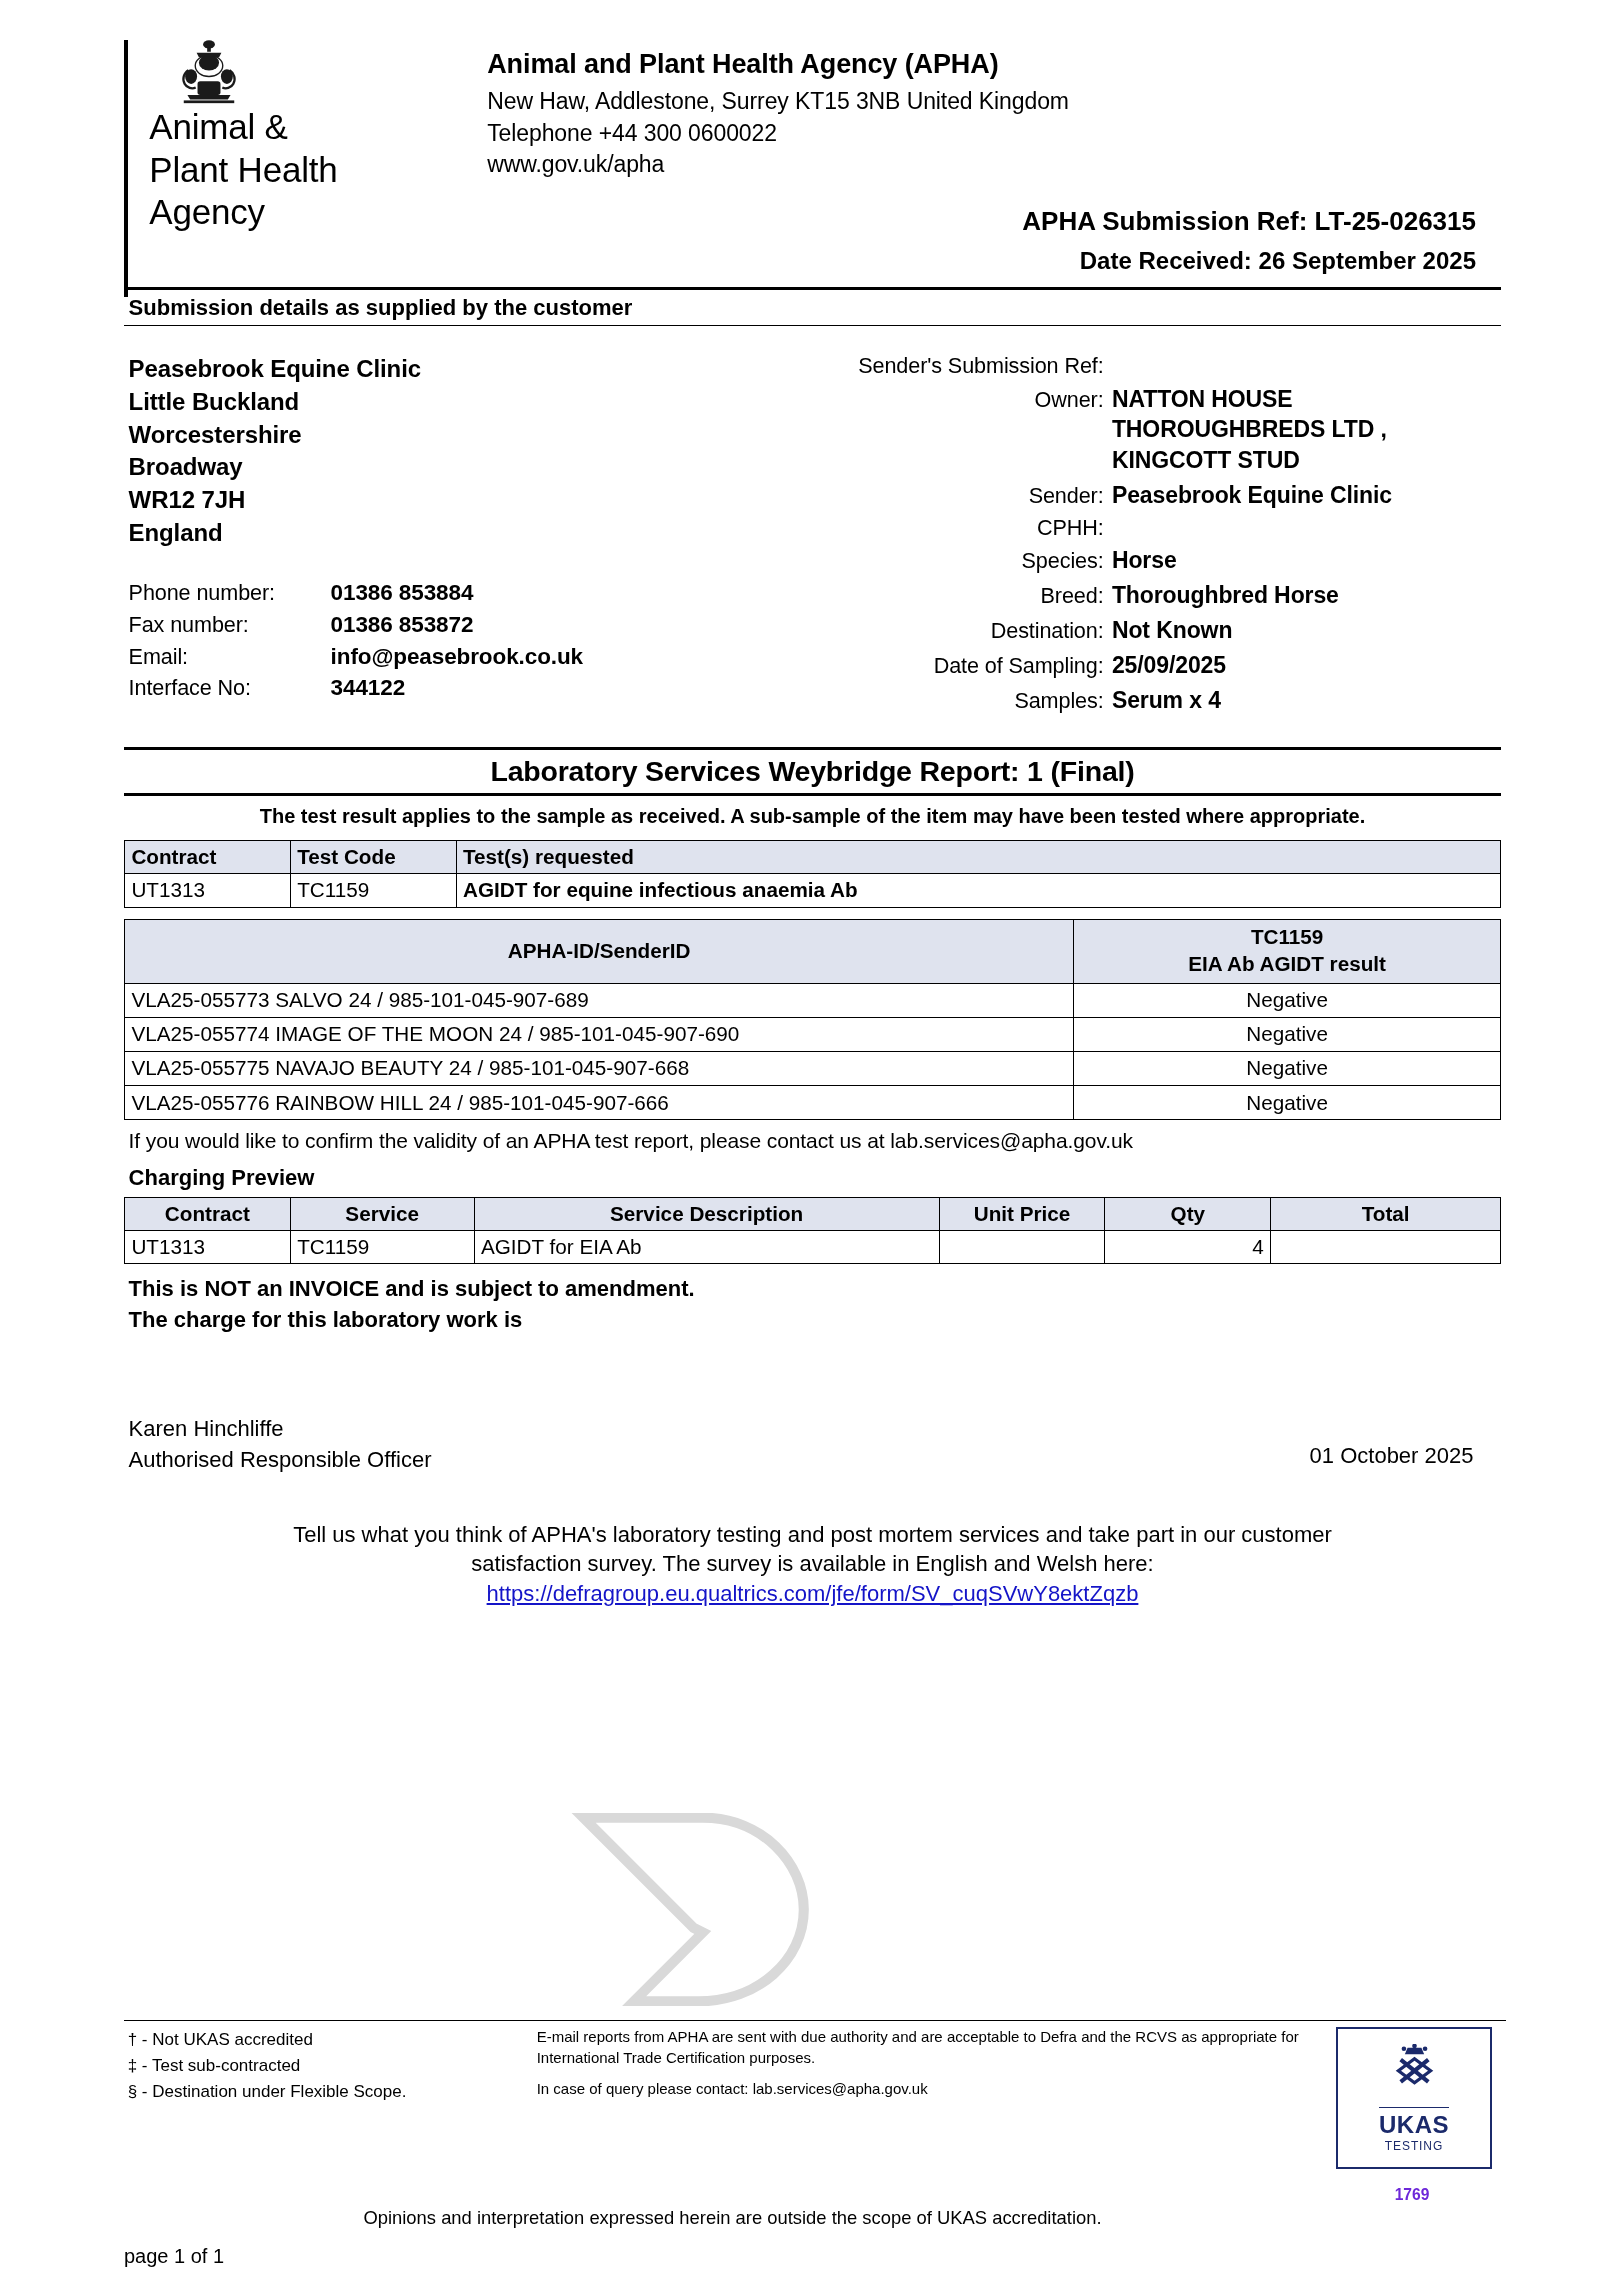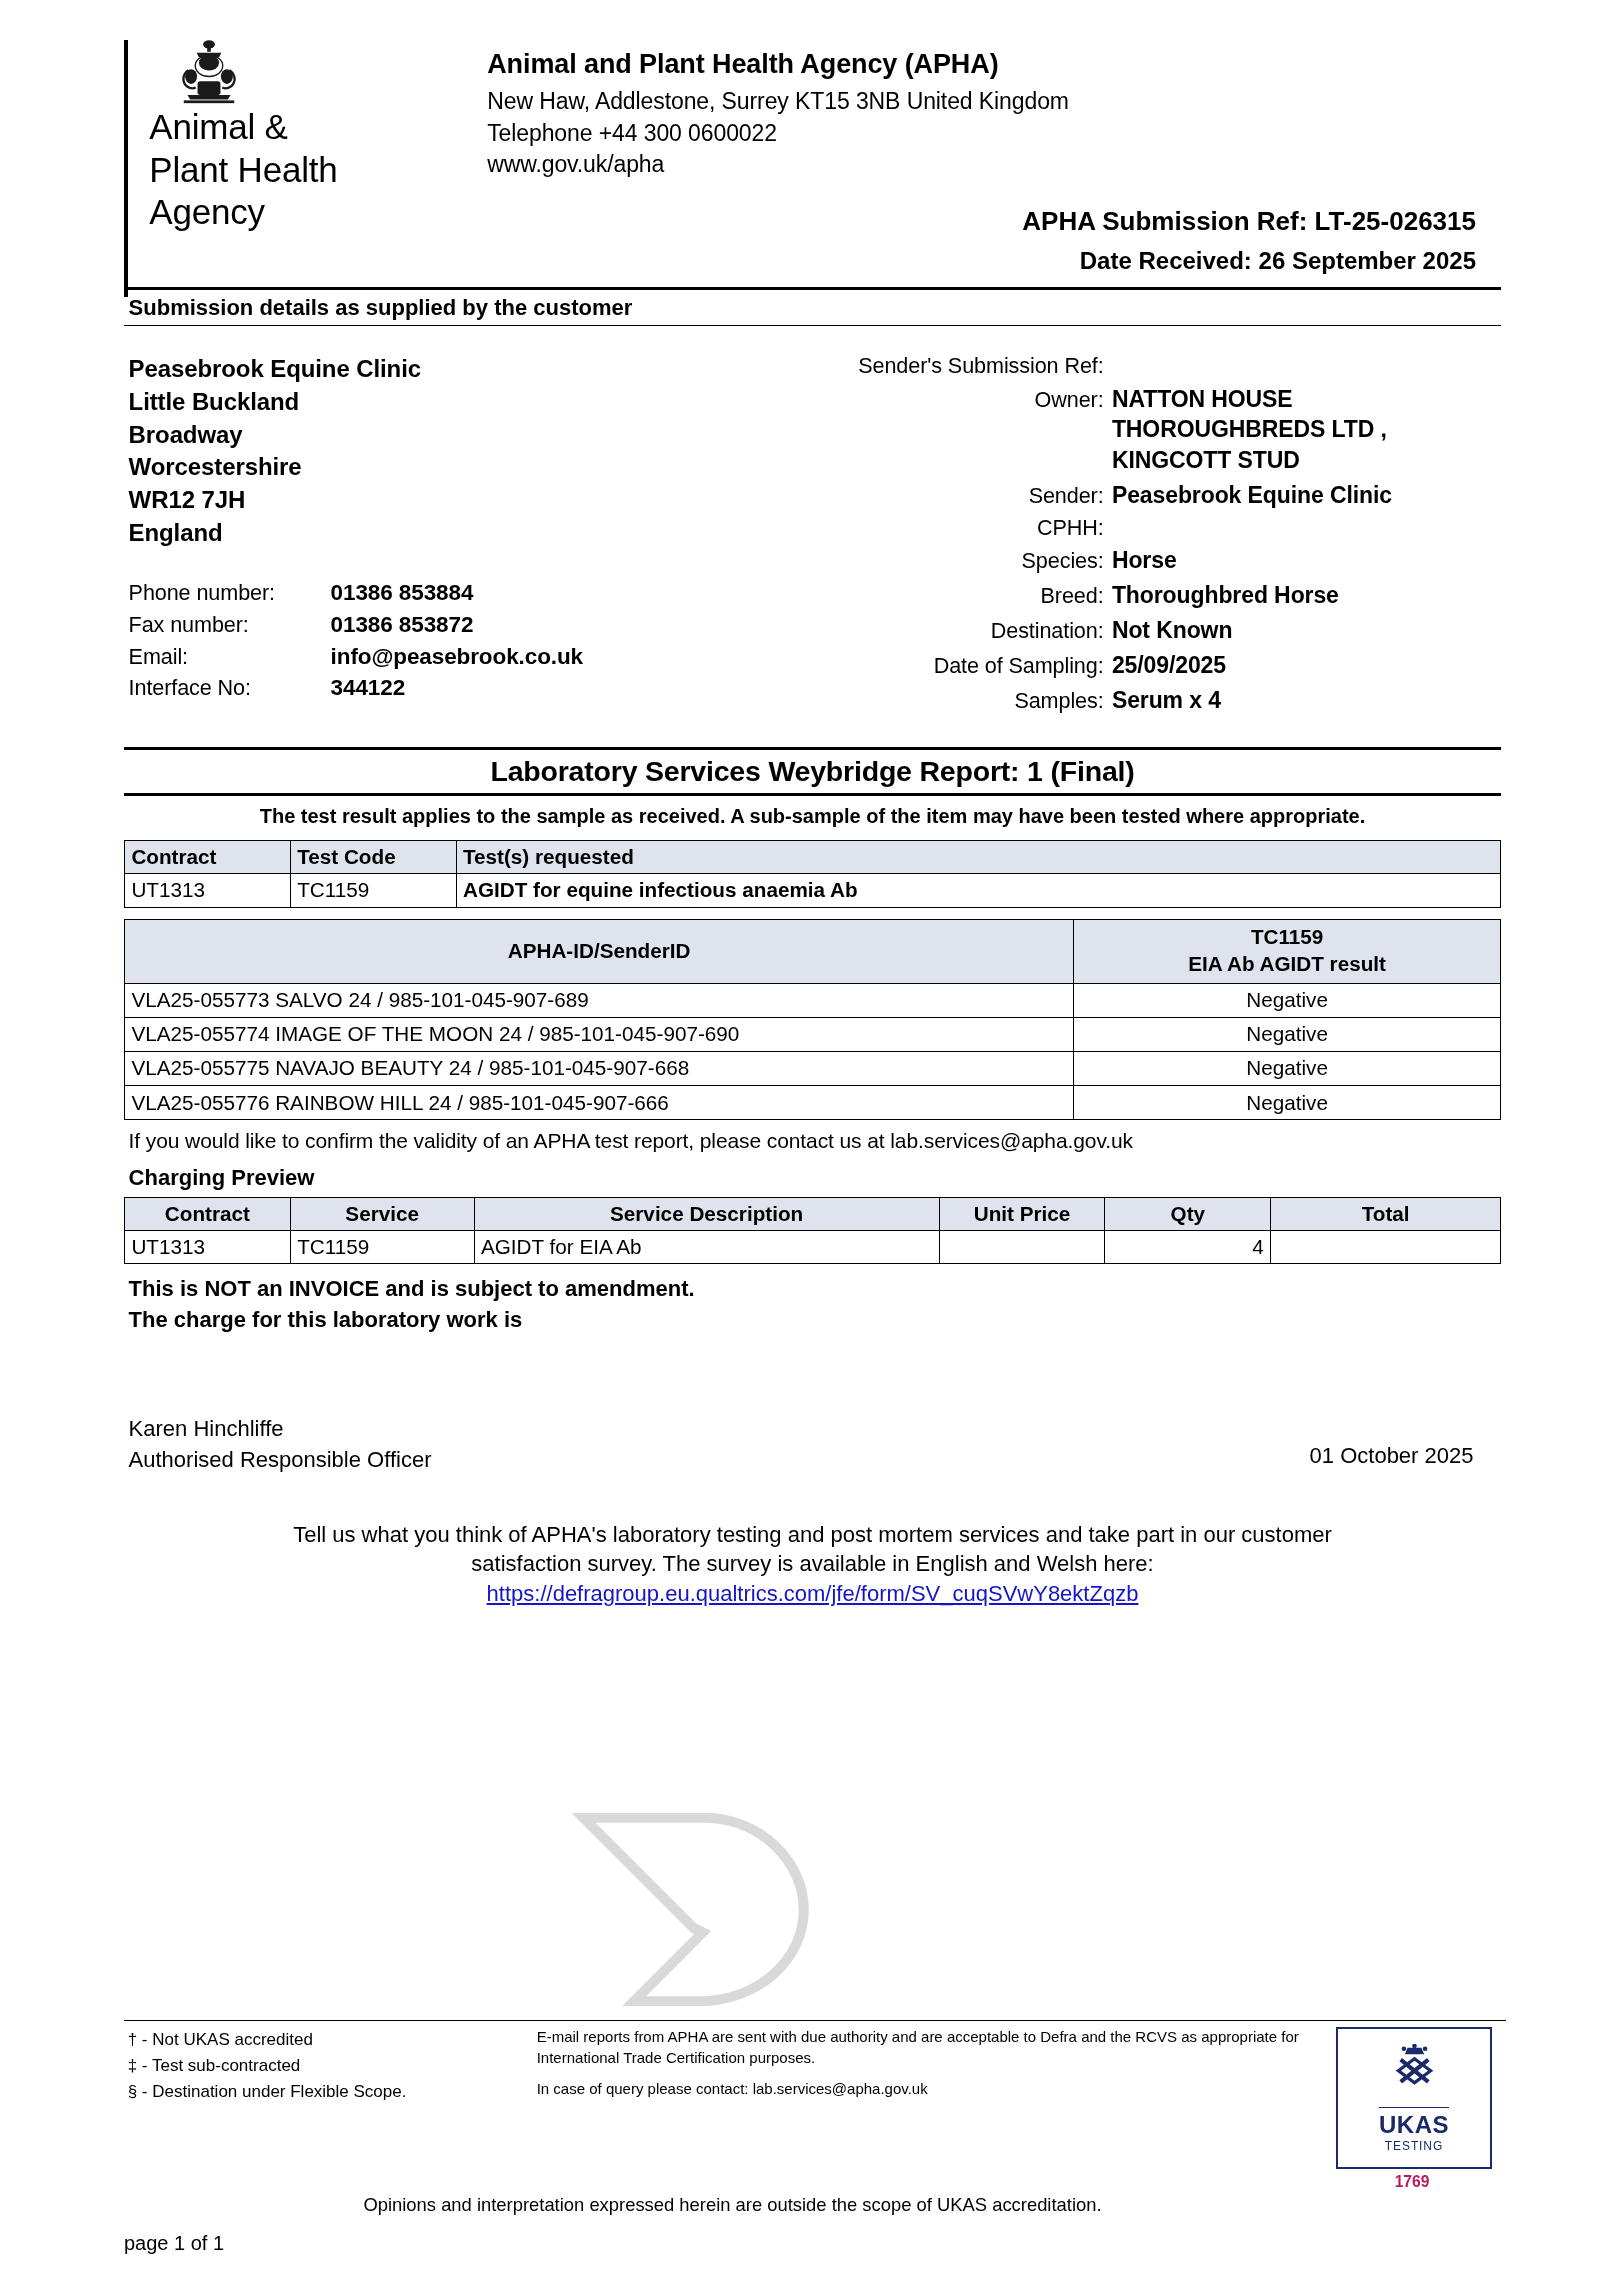--- a/index.html
+++ b/index.html
@@ -335,22 +335,22 @@
     letter-spacing: 0.5px;
     border-top: 1.8px solid #1b2a6b;
     padding-top: 2.8px;
     margin-top: 2.8px;
   }
   .ukas-sub { font-size: 12px; letter-spacing: 0.9px; }
   .ukas-num {
     text-align: center;
     font-size: 15.6px;
     font-weight: bold;
-    color: #be185d;
-    margin-top: 4px;
+    color: #6d28d9;
+    margin-top: 17px;
     width: 152px;
   }
   .opinions {
     text-align: center;
     font-size: 18.4px;
     margin-top: 2.8px;
     padding-right: 165px;
   }
   .pageno {
     text-align: left;
@@ -404,22 +404,22 @@
     </div>
 
     <div class="rule-thick"></div>
     <div class="subdetails">Submission details as supplied by the customer</div>
     <div class="rule-thin"></div>
 
     <div class="details">
       <div class="details-left">
         <div class="cust-line">Peasebrook Equine Clinic</div>
         <div class="cust-line">Little Buckland</div>
+        <div class="cust-line">Worcestershire</div>
         <div class="cust-line">Broadway</div>
-        <div class="cust-line">Worcestershire</div>
         <div class="cust-line">WR12 7JH</div>
         <div class="cust-line">England</div>
 
         <table class="contact-table">
           <tbody>
               <tr>
             <td class="lbl">Phone number:</td>
             <td class="val">01386 853884</td>
           </tr>
           <tr>

